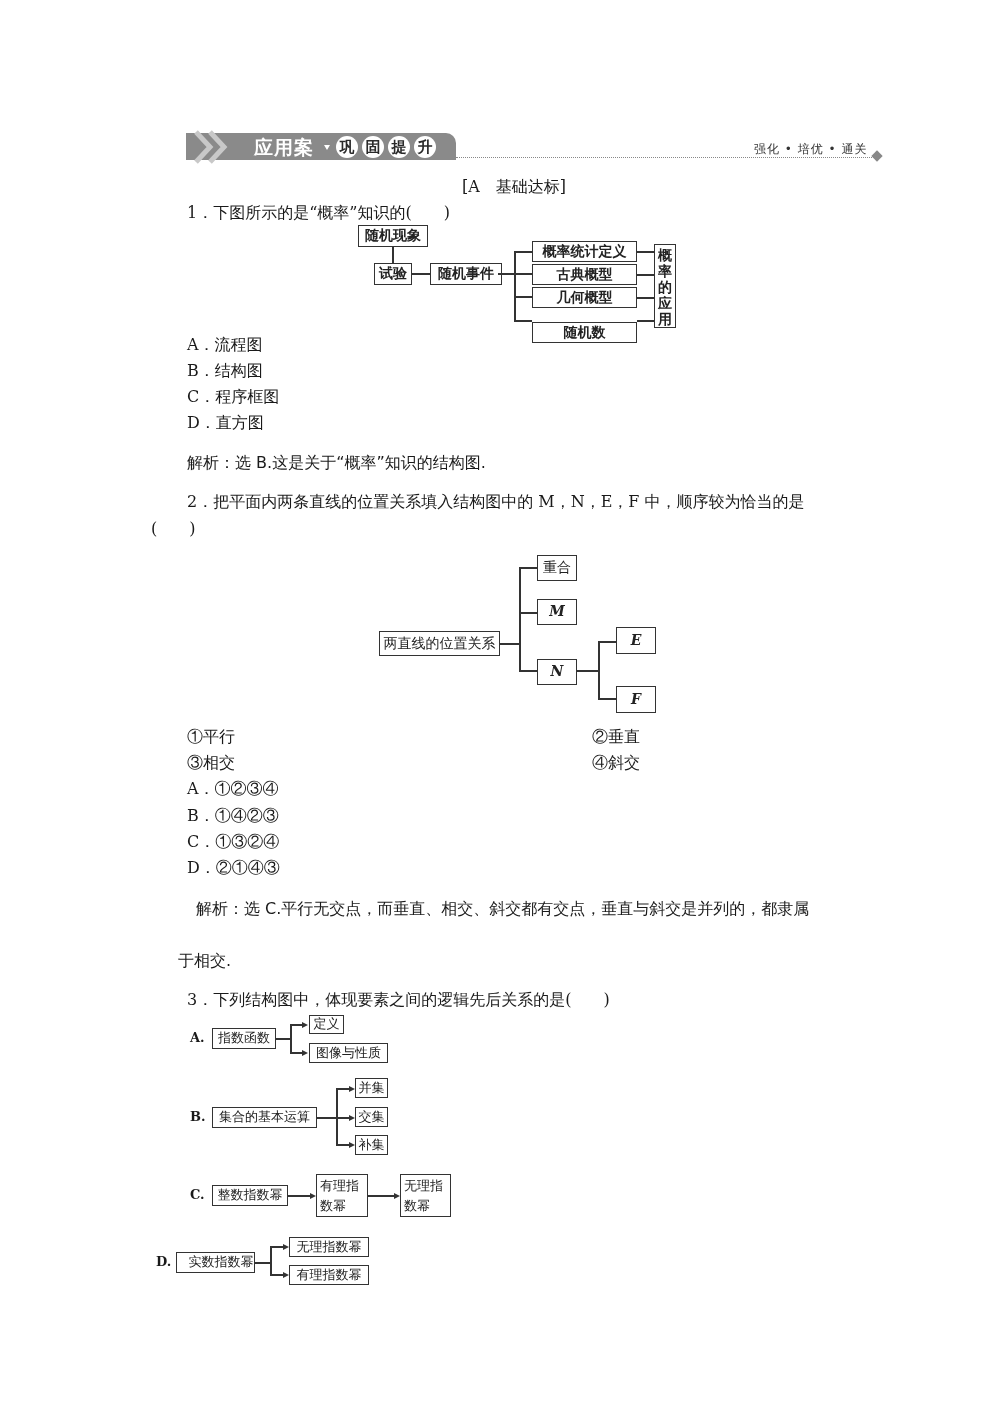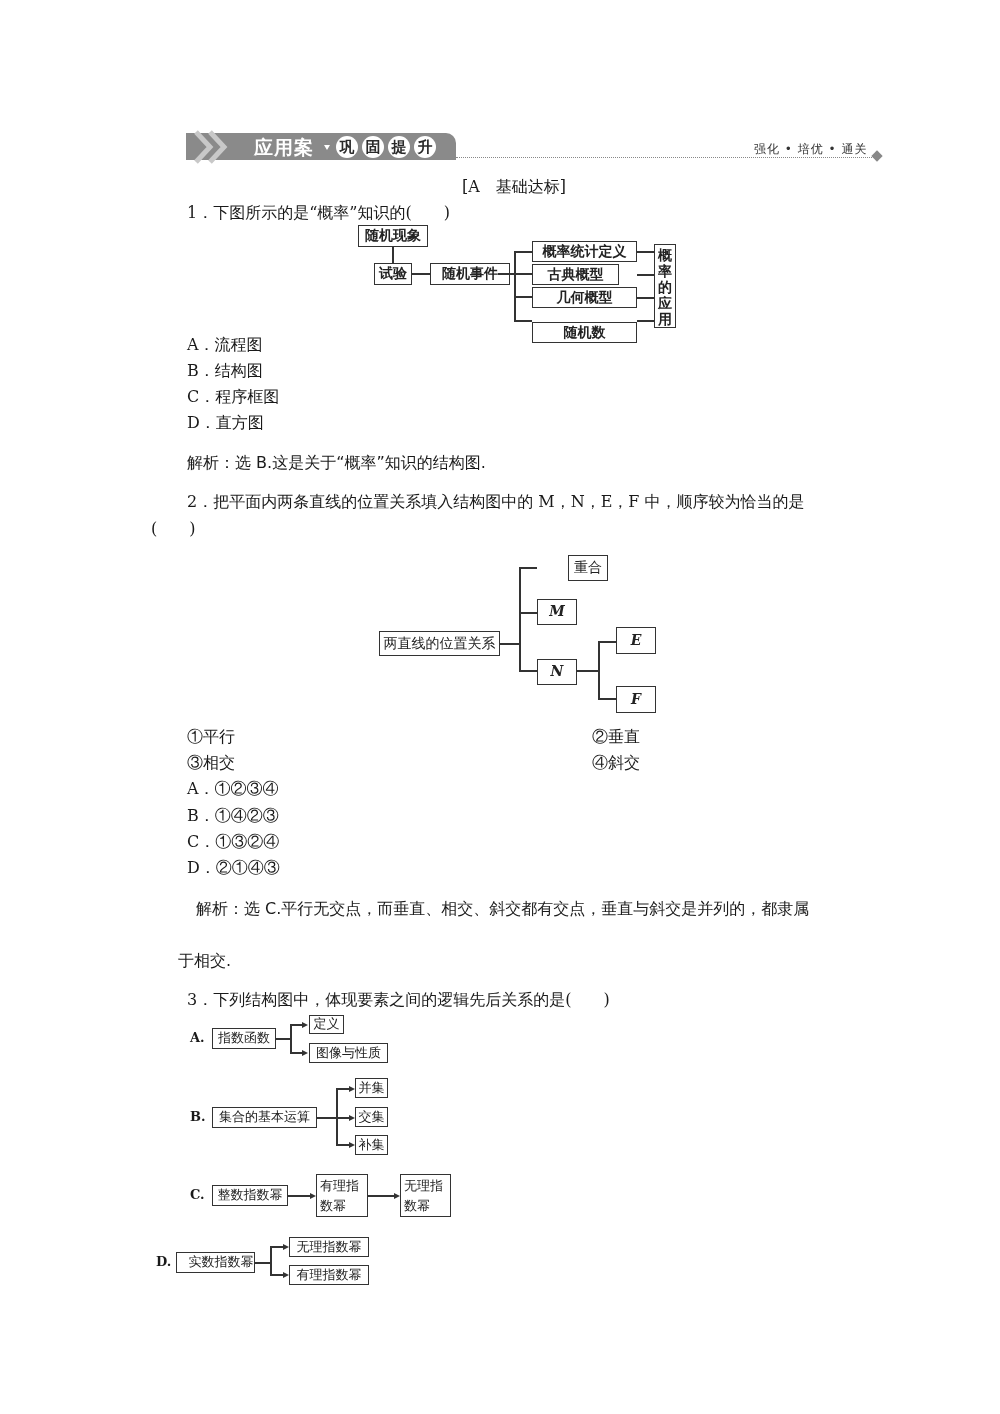--- a/index.html
+++ b/index.html
@@ -54,29 +54,29 @@
 
 <div class="abs txt" style="left:462px; top:177px;">[A　基础达标]</div>
 
 <div class="abs txt" style="left:187px; top:203px;">1．下图所示的是“概率”知识的(　　)</div>
 
 <div>
   <div class="box" style="left:358px; top:225px; width:70px; height:22px; line-height:19px;">随机现象</div>
   <div class="line" style="left:392px; top:247px; width:1.5px; height:16px;"></div>
   <div class="box" style="left:374px; top:263px; width:38px; height:22px; line-height:19px;">试验</div>
   <div class="line" style="left:412px; top:273px; width:18px; height:1.5px;"></div>
-  <div class="box" style="left:430px; top:263px; width:80px; height:22px; line-height:19px;">随机事件</div>
+  <div class="box" style="left:430px; top:263px; width:72px; height:22px; line-height:19px;">随机事件</div>
   <div class="line" style="left:498px; top:273px; width:16px; height:1.5px;"></div>
   <div class="line" style="left:514px; top:251px; width:1.5px; height:70px;"></div>
   <div class="line" style="left:514px; top:251px; width:18px; height:1.5px;"></div>
   <div class="line" style="left:514px; top:273px; width:18px; height:1.5px;"></div>
   <div class="line" style="left:514px; top:296px; width:18px; height:1.5px;"></div>
   <div class="line" style="left:514px; top:320px; width:18px; height:1.5px;"></div>
   <div class="box" style="left:532px; top:241px; width:105px; height:21px; line-height:18px;">概率统计定义</div>
-  <div class="box" style="left:532px; top:264px; width:87px; height:21px; line-height:18px;">古典概型</div>
+  <div class="box" style="left:532px; top:264px; width:105px; height:21px; line-height:18px;">古典概型</div>
   <div class="box" style="left:532px; top:287px; width:105px; height:21px; line-height:18px;">几何概型</div>
   <div class="box" style="left:532px; top:322px; width:105px; height:21px; line-height:18px;">随机数</div>
   <div class="line" style="left:637px; top:251px; width:17px; height:1.5px;"></div>
   <div class="line" style="left:637px; top:274px; width:17px; height:1.5px;"></div>
   <div class="line" style="left:637px; top:297px; width:17px; height:1.5px;"></div>
   <div class="line" style="left:637px; top:320px; width:17px; height:1.5px;"></div>
   <div class="box" style="left:654px; top:244px; width:22px; height:84px; line-height:16px; white-space:normal; word-break:break-all; padding-top:2px; font-size:14px;">概率的应用</div>
 </div>
 
 <div class="abs txt" style="left:187px; top:335px;">A．流程图</div>
@@ -88,21 +88,21 @@
 <div class="abs txt" style="left:187px; top:492px;">2．把平面内两条直线的位置关系填入结构图中的 M，N，E，F 中，顺序较为恰当的是</div>
 <div class="abs txt" style="left:151px; top:519px;">(　　)</div>
 
 <div>
   <div class="box" style="left:379px; top:631px; width:121px; height:25px; line-height:22px; font-weight:normal;">两直线的位置关系</div>
   <div class="line" style="left:500px; top:643px; width:19px; height:1.5px;"></div>
   <div class="line" style="left:519px; top:567px; width:1.5px; height:104px;"></div>
   <div class="line" style="left:519px; top:567px; width:18px; height:1.5px;"></div>
   <div class="line" style="left:519px; top:612px; width:18px; height:1.5px;"></div>
   <div class="line" style="left:519px; top:670px; width:18px; height:1.5px;"></div>
-  <div class="box" style="left:568px; top:555px; width:40px; height:26px; line-height:23px; font-weight:normal;">重合</div>
+  <div class="box" style="left:537px; top:555px; width:40px; height:26px; line-height:23px; font-weight:normal;">重合</div>
   <div class="box ital" style="left:537px; top:599px; width:40px; height:26px; line-height:23px;">M</div>
   <div class="box ital" style="left:537px; top:659px; width:40px; height:26px; line-height:23px;">N</div>
   <div class="line" style="left:577px; top:670px; width:21px; height:1.5px;"></div>
   <div class="line" style="left:598px; top:641px; width:1.5px; height:58px;"></div>
   <div class="line" style="left:598px; top:641px; width:18px; height:1.5px;"></div>
   <div class="line" style="left:598px; top:698px; width:18px; height:1.5px;"></div>
   <div class="box ital" style="left:616px; top:627px; width:40px; height:27px; line-height:24px;">E</div>
   <div class="box ital" style="left:616px; top:686px; width:40px; height:27px; line-height:24px;">F</div>
 </div>
 

